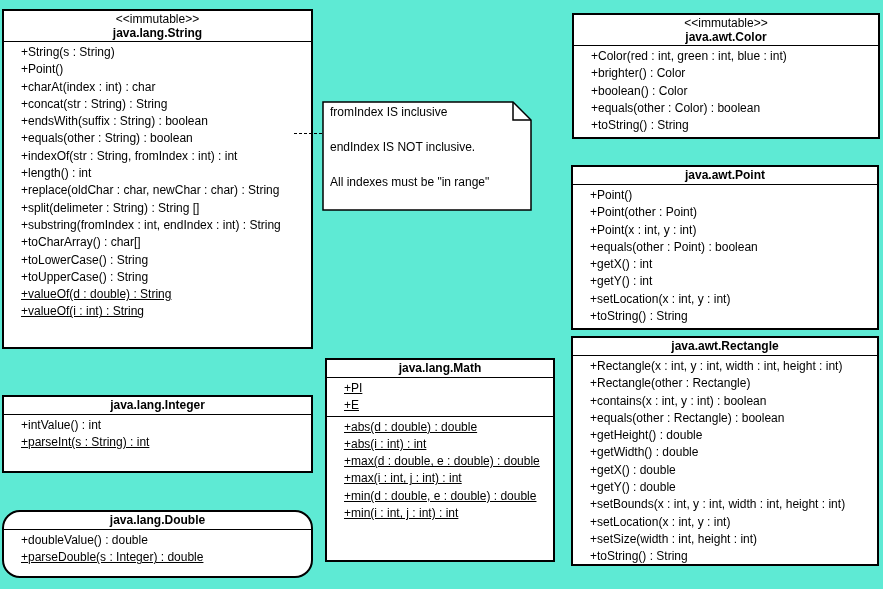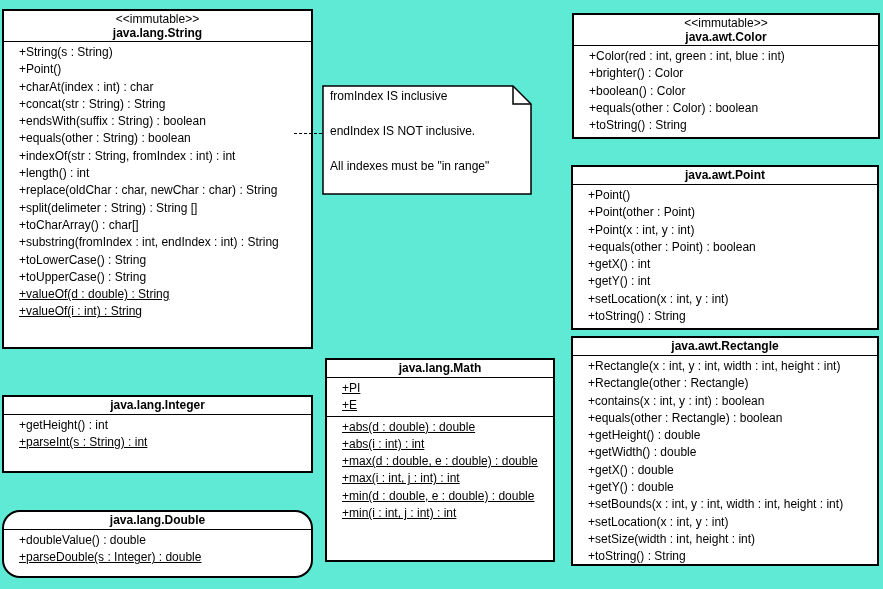--- a/index.html
+++ b/index.html
@@ -25,37 +25,36 @@
     padding: 1px 2px;
   }
   .stereotype { line-height: 14px; font-weight: normal; }
   .class-name { font-weight: bold; line-height: 15px; }
   .stereotype + .class-name { line-height: 14px; }
   .box-body { overflow: hidden; }
   .compartment { padding: 2px 0 1px 0; }
   .compartment + .compartment { border-top: 1.5px solid #000000; }
   .member {
     line-height: 17.3px;
-    padding-left: 3px;
+    padding-left: 17px;
     white-space: nowrap;
-    margin-left: 12px;
   }
   .member.static { text-decoration: underline; }
 
   
   #box-string    { left: 2px;   top: 9px;   width: 311px; height: 340px; }
   #box-integer   { left: 2px;   top: 395px; width: 311px; height: 78px;  }
   #box-double    { left: 2px;   top: 510px; width: 311px; height: 68px; border-radius: 18px;  }
   #box-math      { left: 325px; top: 358px; width: 230px; height: 204px; }
   #box-color     { left: 572px; top: 13px;  width: 308px; height: 126px; }
   #box-point     { left: 571px; top: 165px; width: 308px; height: 165px; }
   #box-rectangle { left: 571px; top: 336px; width: 308px; height: 230px; }
 
   
-  .note { position: absolute; left: 322px; top: 85px; width: 210px; height: 110px; }
+  .note { position: absolute; left: 322px; top: 101px; width: 210px; height: 110px; }
   .note svg { position: absolute; left: 0; top: 0; }
   .note-text { position: absolute; left: 8px; top: 4px; right: 22px; }
   .note-line { height: 35px; line-height: 14px; white-space: nowrap; }
 
   
   .note-anchor {
     position: absolute;
     left: 294px; top: 133px;
     width: 28px; height: 0;
     border-top: 1.5px dashed #000000;
@@ -76,37 +75,37 @@
           <div class="member">+String(s : String)</div>
           <div class="member">+Point()</div>
           <div class="member">+charAt(index : int) : char</div>
           <div class="member">+concat(str : String) : String</div>
           <div class="member">+endsWith(suffix : String) : boolean</div>
           <div class="member">+equals(other : String) : boolean</div>
           <div class="member">+indexOf(str : String, fromIndex : int) : int</div>
           <div class="member">+length() : int</div>
           <div class="member">+replace(oldChar : char, newChar : char) : String</div>
           <div class="member">+split(delimeter : String) : String []</div>
+          <div class="member">+substring(fromIndex : int, endIndex : int) : String</div>
           <div class="member">+toCharArray() : char[]</div>
-          <div class="member">+substring(fromIndex : int, endIndex : int) : String</div>
           <div class="member">+toLowerCase() : String</div>
           <div class="member">+toUpperCase() : String</div>
           <div class="member static">+valueOf(d : double) : String</div>
           <div class="member static">+valueOf(i : int) : String</div>
         </div>
       </div>
   </div>
 
   <div class="class-box" id="box-integer">
     <div class="box-header">
       <div class="class-name">java.lang.Integer</div>
     </div>
     <div class="box-body">
         <div class="compartment">
-          <div class="member">+getHeight() : int</div>
+          <div class="member">+intValue() : int</div>
           <div class="member static">+parseInt(s : String) : int</div>
         </div>
       </div>
   </div>
 
   <div class="class-box" id="box-double">
     <div class="box-header">
       <div class="class-name">java.lang.Double</div>
     </div>
     <div class="box-body">

